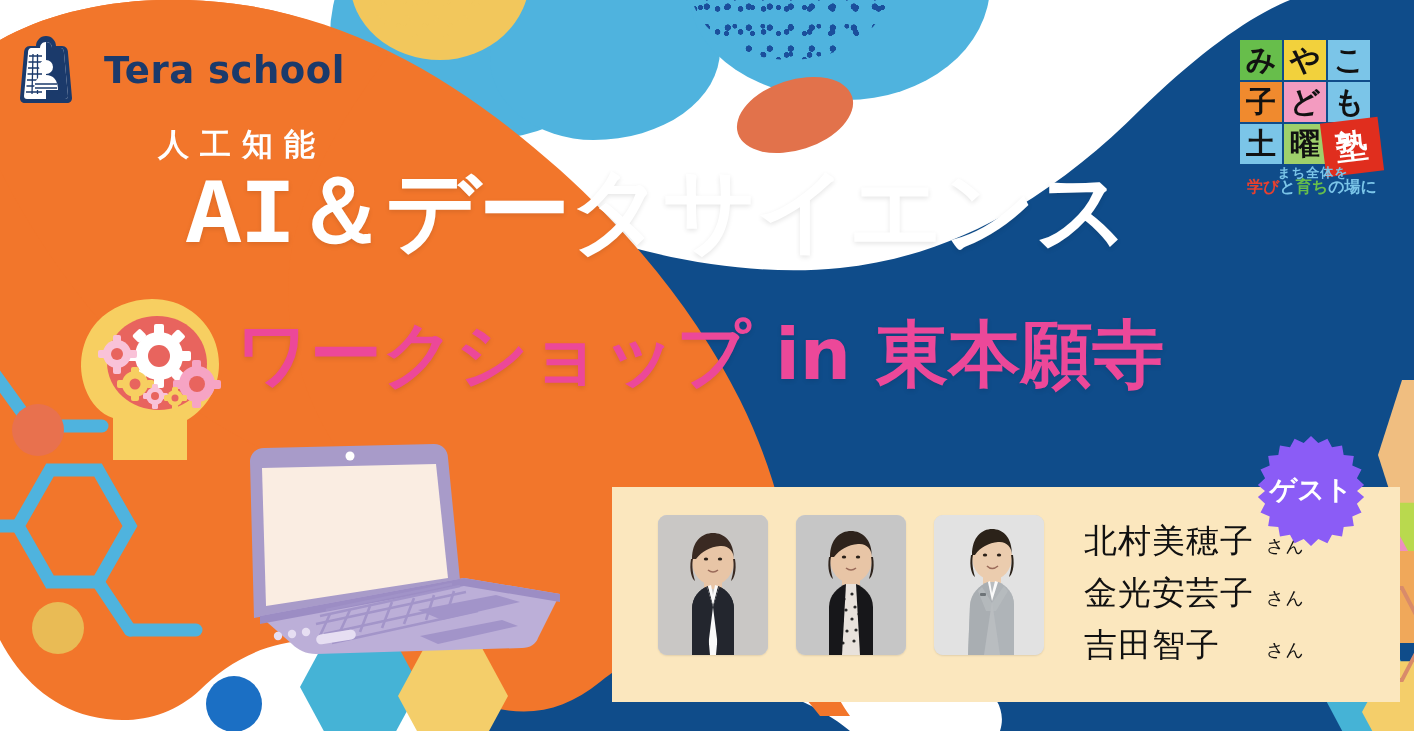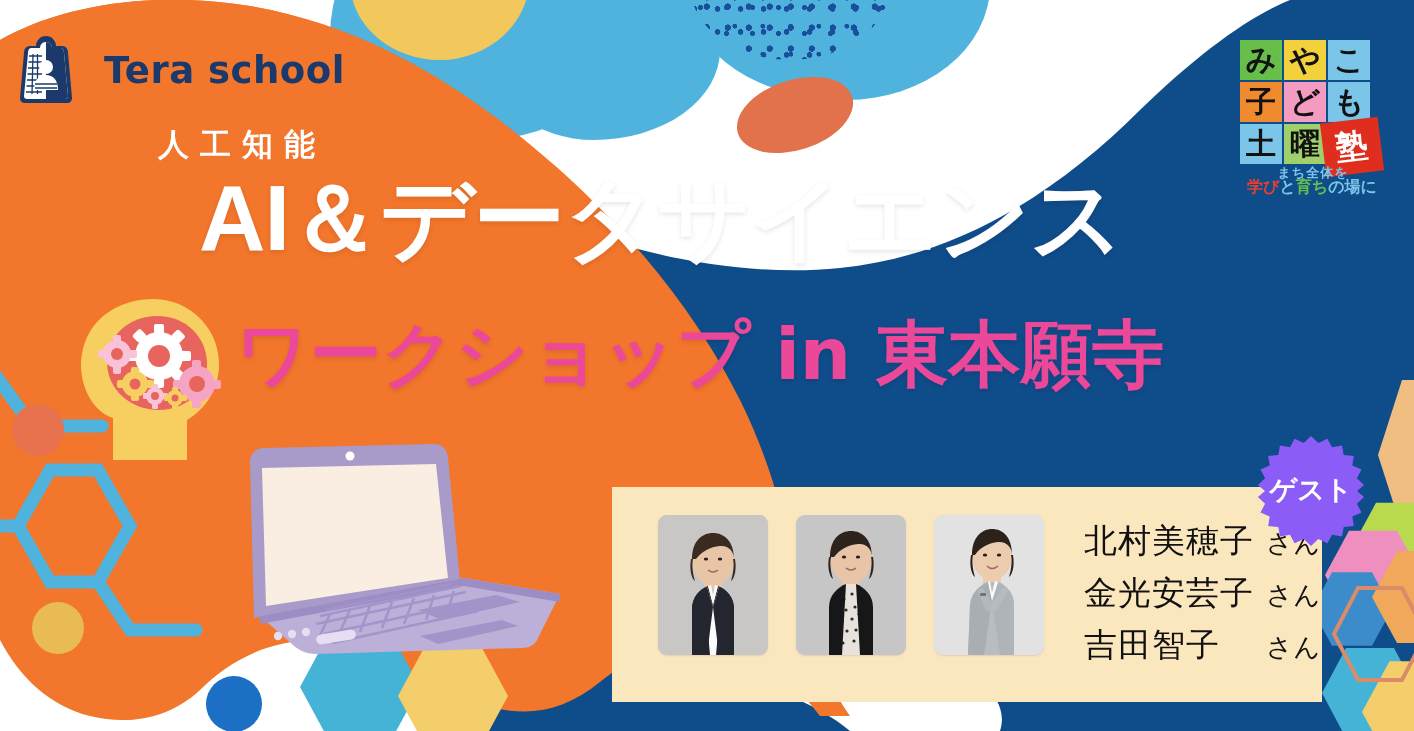--- a/index.html
+++ b/index.html
@@ -148,62 +148,61 @@
 
   
   .kicker{
     position:absolute;left:158px;top:124px;
     font-family:"DejaVu Sans","Liberation Sans",sans-serif;
     font-weight:bold;font-size:31px;color:#ffffff;letter-spacing:11px;
     text-shadow:0 0 1px rgba(0,0,0,.08);
   }
   .title-main{
     position:absolute;left:186px;top:172px;
-    font-family:Liberation Sans, sans-serif;
+    font-family:Liberation Mono, monospace;
     font-weight:bold;font-size:92px;line-height:1;color:#ffffff;
     letter-spacing:-1px;white-space:nowrap;
     text-shadow:0 2px 5px rgba(0,0,0,.10);
-    margin-left:13px;
   }
   .title-sub{
     position:absolute;left:236px;top:318px;
     font-family:"DejaVu Sans","Liberation Sans",sans-serif;
     font-weight:bold;font-size:72px;line-height:1;color:#ec4899;
     letter-spacing:0px;white-space:nowrap;
     text-shadow:0 2px 5px rgba(0,0,0,.10);
   }
 
   
   .brainhead{position:absolute;left:55px;top:292px;width:190px;height:170px;}
 
   
   .laptop{position:absolute;left:220px;top:440px;width:370px;height:230px;}
 
   
   .guest-panel{
-    position:absolute;left:612px;top:487px;width:710px;height:215px;
+    position:absolute;left:612px;top:487px;width:788px;height:215px;
     background:#FBE7BE;
   }
   .guest-photos{position:absolute;left:46px;top:28px;display:flex;gap:28px;}
   .photo{
     width:110px;height:140px;border-radius:9px;overflow:hidden;
     background:#d9d9d9;position:relative;
     box-shadow:0 1px 2px rgba(0,0,0,.10);
   }
   .photo svg{display:block;width:110px;height:140px;}
   .guest-names{
     position:absolute;left:472px;top:32px;
     display:flex;flex-direction:column;gap:7px;
   }
   .guest-row{
     display:flex;align-items:baseline;
     font-family:"DejaVu Sans","Liberation Sans",sans-serif;color:#111;
   }
   .guest-row .nm{font-size:33px;font-weight:normal;min-width:182px;letter-spacing:1px;}
-  .guest-row .hon{font-size:26px;font-weight:normal;letter-spacing:1px;}
+  .guest-row .hon{font-size:18px;font-weight:normal;letter-spacing:1px;}
 
   
   .guest-badge{
     position:absolute;left:1252px;top:436px;width:118px;height:110px;
     background:#8b5cf6;
     display:flex;align-items:center;justify-content:center;
     clip-path:polygon(
       50% 0%,56.2% 6.3%,63.9% 2.4%,67.8% 10.2%,76.3% 8.6%,77.7% 17.2%,
       86.3% 18.2%,85.0% 26.8%,92.8% 30.5%,88.9% 38.3%,95.0% 44.5%,
       89.0% 50%,95.0% 55.5%,88.9% 61.7%,92.8% 69.5%,85.0% 73.2%,

